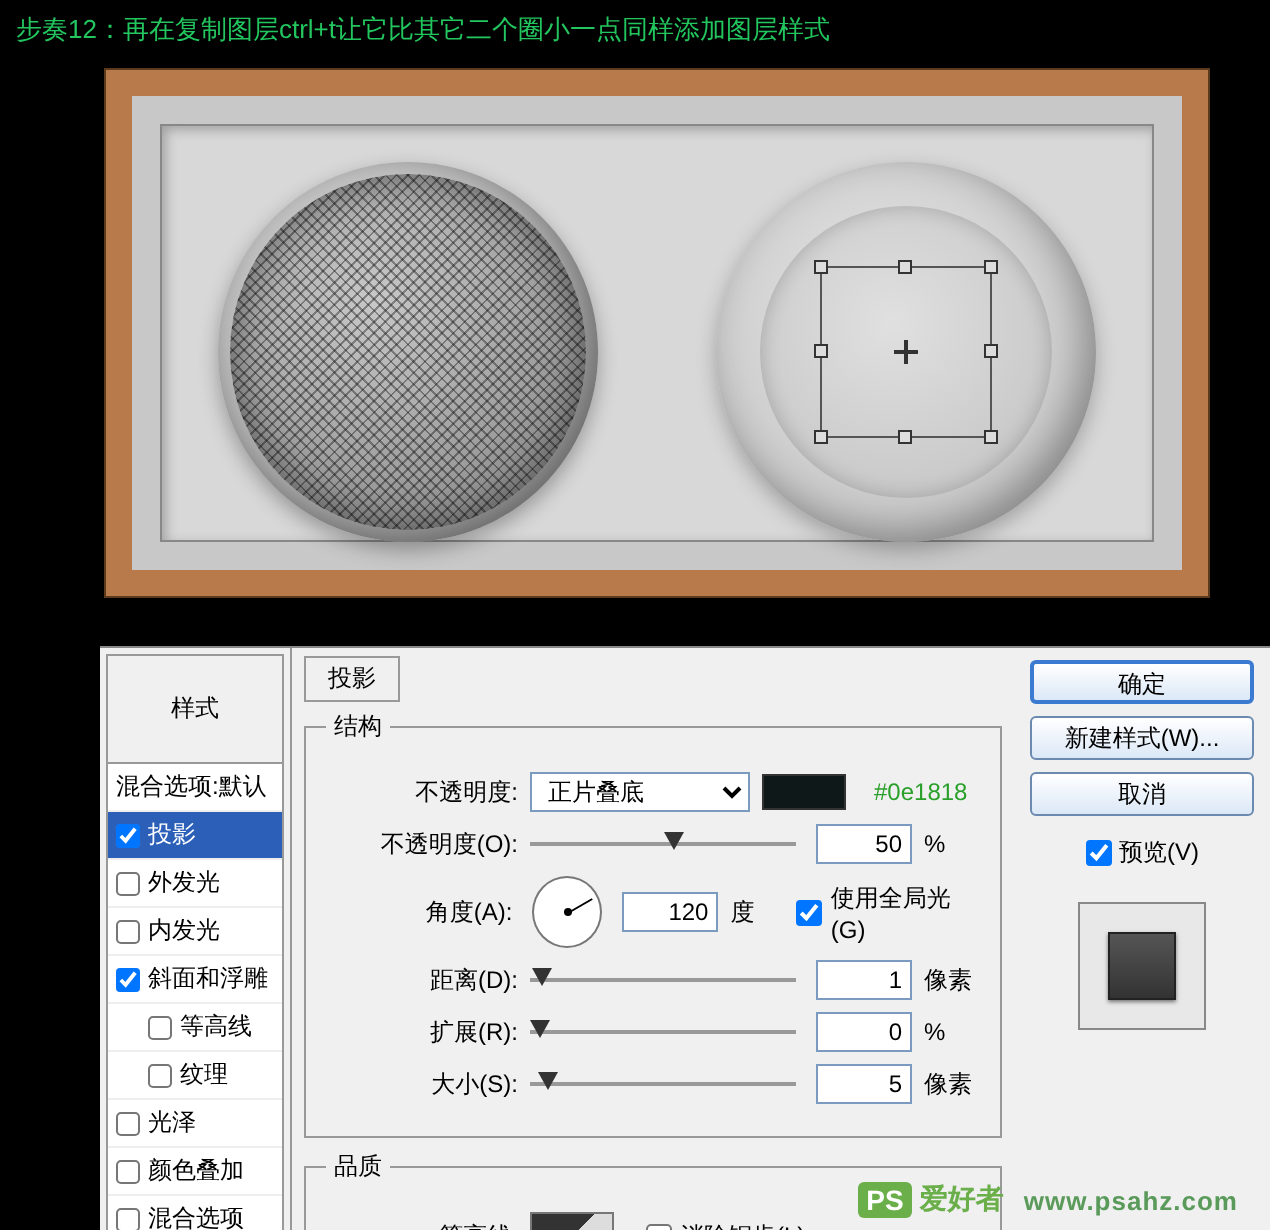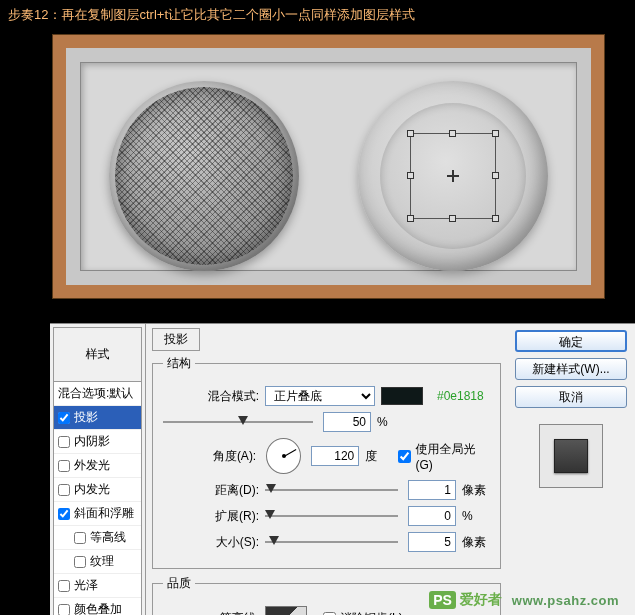--- a/index.html
+++ b/index.html
@@ -1,17 +1,17 @@
 <!DOCTYPE html>
 <html><head>
 <meta charset="utf-8">
 <style>
 * { margin: 0; padding: 0; box-sizing: border-box; font-family: "Microsoft YaHei", SimSun, sans-serif; font-size: 12px; }
 body { background: #000; width: 635px; height: 615px; position: relative; }
-.caption { color: #fdba74; padding: 6px 8px; font-size: 13px; }
+.caption { color: #22c55e; padding: 6px 8px; font-size: 13px; }
 .canvas-area { margin: 4px 30px 8px 52px; }
 .frame { border: 14px solid #b87a4a; background: #c8c8c8; height: 265px; position: relative; box-shadow: 0 2px 4px rgba(0,0,0,.4); }
 .frame::before { content:""; position:absolute; inset:-14px; border:1px solid #5a3a1a; pointer-events:none; }
 .inset { position: absolute; inset: 14px; background: #d8d8d8; border: 1px solid #888; box-shadow: inset 2px 2px 6px rgba(0,0,0,.25); }
 .speaker { position: absolute; width: 190px; height: 190px; border-radius: 50%; }
 .speaker.left { left: 28px; top: 18px; background: radial-gradient(circle at 40% 35%, #d8d8d8, #a0a0a0); box-shadow: inset -6px -6px 18px rgba(0,0,0,.4), 0 4px 10px rgba(0,0,0,.3); }
 .mesh { position:absolute; inset:6px; border-radius:50%; background:
   repeating-linear-gradient(45deg, rgba(0,0,0,.35) 0 1px, transparent 1px 4px),
   repeating-linear-gradient(-45deg, rgba(0,0,0,.35) 0 1px, transparent 1px 4px),
   radial-gradient(circle at 40% 35%, #c8c8c8, #808080);
@@ -102,24 +102,20 @@
     <div class="styles-header">样式</div>
     <div class="styles-list">
       <div class="style-row">混合选项:默认</div>
       <div id="style-items">
           <div class="style-row selected">
             <input type="checkbox" checked="" style="">
             <span>投影</span>
           </div>
           <div class="style-row">
             <input type="checkbox" style="">
-            <span>内阴影</span>
-          </div>
-          <div class="style-row">
-            <input type="checkbox" style="">
             <span>外发光</span>
           </div>
           <div class="style-row">
             <input type="checkbox" style="">
             <span>内发光</span>
           </div>
           <div class="style-row">
             <input type="checkbox" checked="" style="">
             <span>斜面和浮雕</span>
           </div>
@@ -148,27 +144,28 @@
     </div>
   </div>
 
   <div class="main-col">
     <div class="section-title">投影</div>
 
     <fieldset>
       <legend>结构</legend>
 
       <div class="row">
-        <span class="lbl">混合模式:</span>
+        <span class="lbl">不透明度:</span>
         <select><option>正片叠底</option></select>
         <span class="swatch" style="background:#0e1818"></span>
         <span class="hex">#0e1818</span>
       </div>
 
       <div class="row">
+        <span class="lbl">不透明度(O):</span>
         <div class="slider">
             <div class="track"></div>
             <div class="thumb" style="left:50%"></div>
           </div>
         <input class="numbox" type="text" value="50" style="">
         <span class="unit">%</span>
       </div>
 
       <div class="row">
         <span class="lbl">角度(A):</span>
@@ -227,20 +224,24 @@
       </div>
 
     </fieldset>
 
   </div>
 
   <div class="right-col">
     <div class="btn primary">确定</div>
     <div class="btn">新建样式(W)...</div>
     <div class="btn">取消</div>
+    <label class="cb" style="margin-top:4px; justify-content:center">
+      <input type="checkbox" id="cb-pv" checked="" style="">
+        <span>预览(V)</span>
+    </label>
     <div class="preview-box">
       <div class="preview-inner"></div>
     </div>
   </div>
 </div>
 
 <div class="watermark">
   <span class="wm-badge">PS</span>
   <span style="color:#6aaf4a;font-size:14px;font-weight:bold">爱好者</span>
   <span class="wm-url" style="margin-left:6px">www.psahz.com</span>

